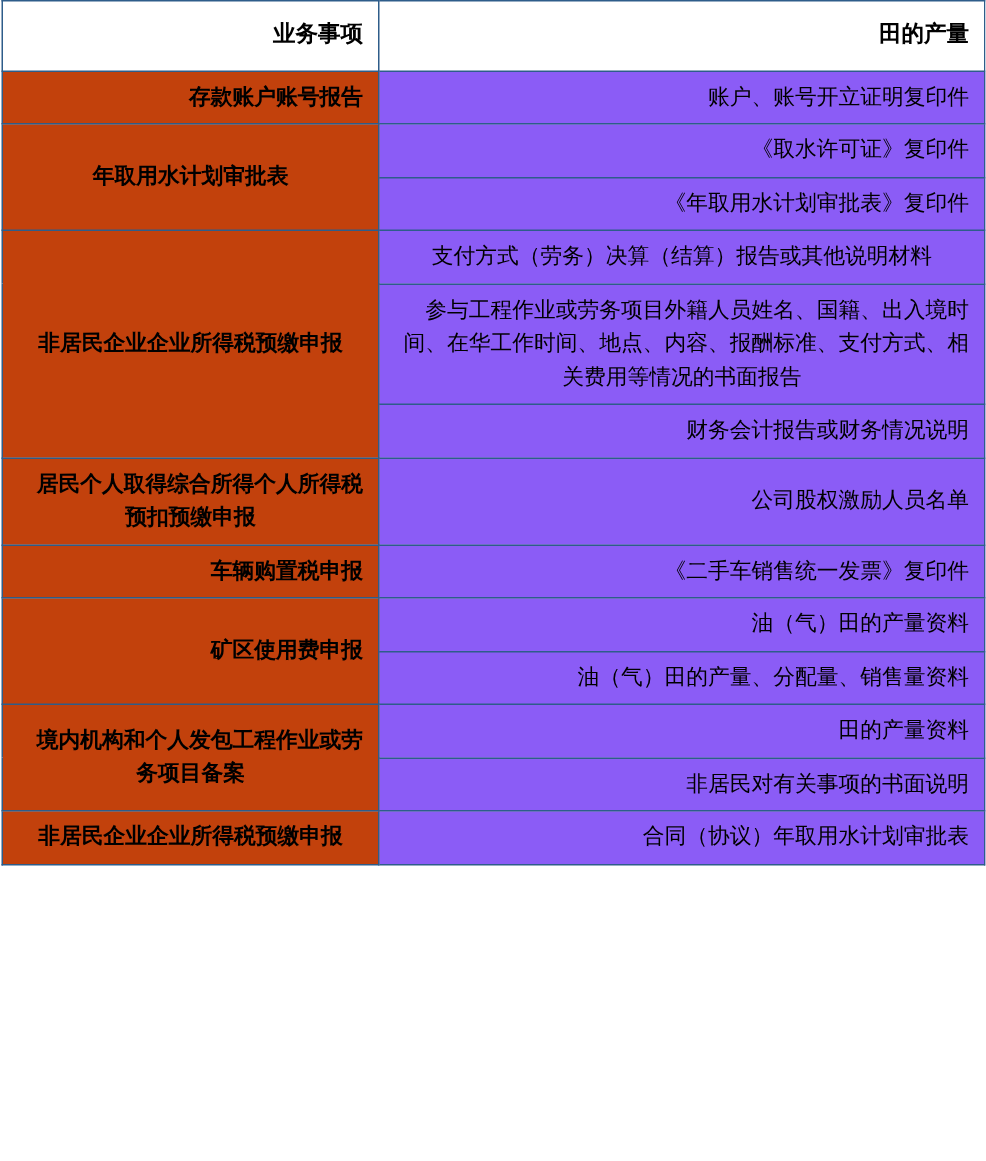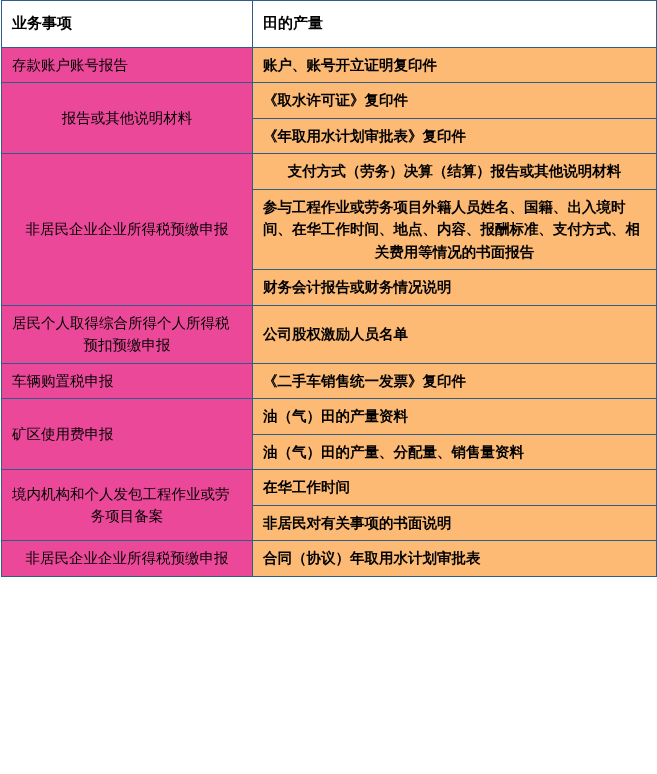--- a/index.html
+++ b/index.html
@@ -29,36 +29,35 @@
   table.doc-table col.col-item { width: 251px; }
   table.doc-table col.col-doc { width: 404px; }
 
   table.doc-table th,
   table.doc-table td {
     border: 1px solid #2e5d8a;
     padding: 6px 10px;
     font-size: 14.5px;
     line-height: 1.55;
     vertical-align: middle;
-    text-align: left;
+    text-align: right;
     word-break: break-all;
   }
   table.doc-table th {
     background: #ffffff;
     font-weight: bold;
     height: 34px;
     font-size: 15px;
   }
   td.cell-item {
-    background: #ec4899;
-    font-weight: normal;
+    background: #c2410c;
+    font-weight: bold;
   }
   td.cell-doc {
-    background: #fdba74;
-    font-weight: bold;
+    background: #8b5cf6;
   }
   td.doc-justify {
     text-align: justify;
     text-align-last: center;
     text-justify: inter-character;
   }
   td.item-justify {
     text-align: justify;
     text-align-last: center;
     text-justify: inter-character;
@@ -80,21 +79,21 @@
       </tr>
     </thead>
     <tbody>
 
       <tr>
         <td class="cell-item" rowspan="1">存款账户账号报告</td>
         <td class="cell-doc">账户、账号开立证明复印件</td>
       </tr>
 
       <tr>
-        <td class="cell-item item-justify" rowspan="2">报告或其他说明材料</td>
+        <td class="cell-item item-justify" rowspan="2">年取用水计划审批表</td>
         <td class="cell-doc">《取水许可证》复印件</td>
       </tr>
       <tr>
         <td class="cell-doc">《年取用水计划审批表》复印件</td>
       </tr>
 
       <tr>
         <td class="cell-item item-justify" rowspan="3">非居民企业企业所得税预缴申报</td>
         <td class="cell-doc doc-justify">支付方式（劳务）决算（结算）报告或其他说明材料</td>
       </tr>
@@ -118,21 +117,21 @@
       <tr>
         <td class="cell-item" rowspan="2">矿区使用费申报</td>
         <td class="cell-doc">油（气）田的产量资料</td>
       </tr>
       <tr>
         <td class="cell-doc">油（气）田的产量、分配量、销售量资料</td>
       </tr>
 
       <tr>
         <td class="cell-item item-justify" rowspan="2">境内机构和个人发包工程作业或劳务项目备案</td>
-        <td class="cell-doc">在华工作时间</td>
+        <td class="cell-doc">田的产量资料</td>
       </tr>
       <tr>
         <td class="cell-doc">非居民对有关事项的书面说明</td>
       </tr>
 
       <tr>
         <td class="cell-item item-justify">非居民企业企业所得税预缴申报</td>
         <td class="cell-doc">合同（协议）年取用水计划审批表</td>
       </tr>
     </tbody>

